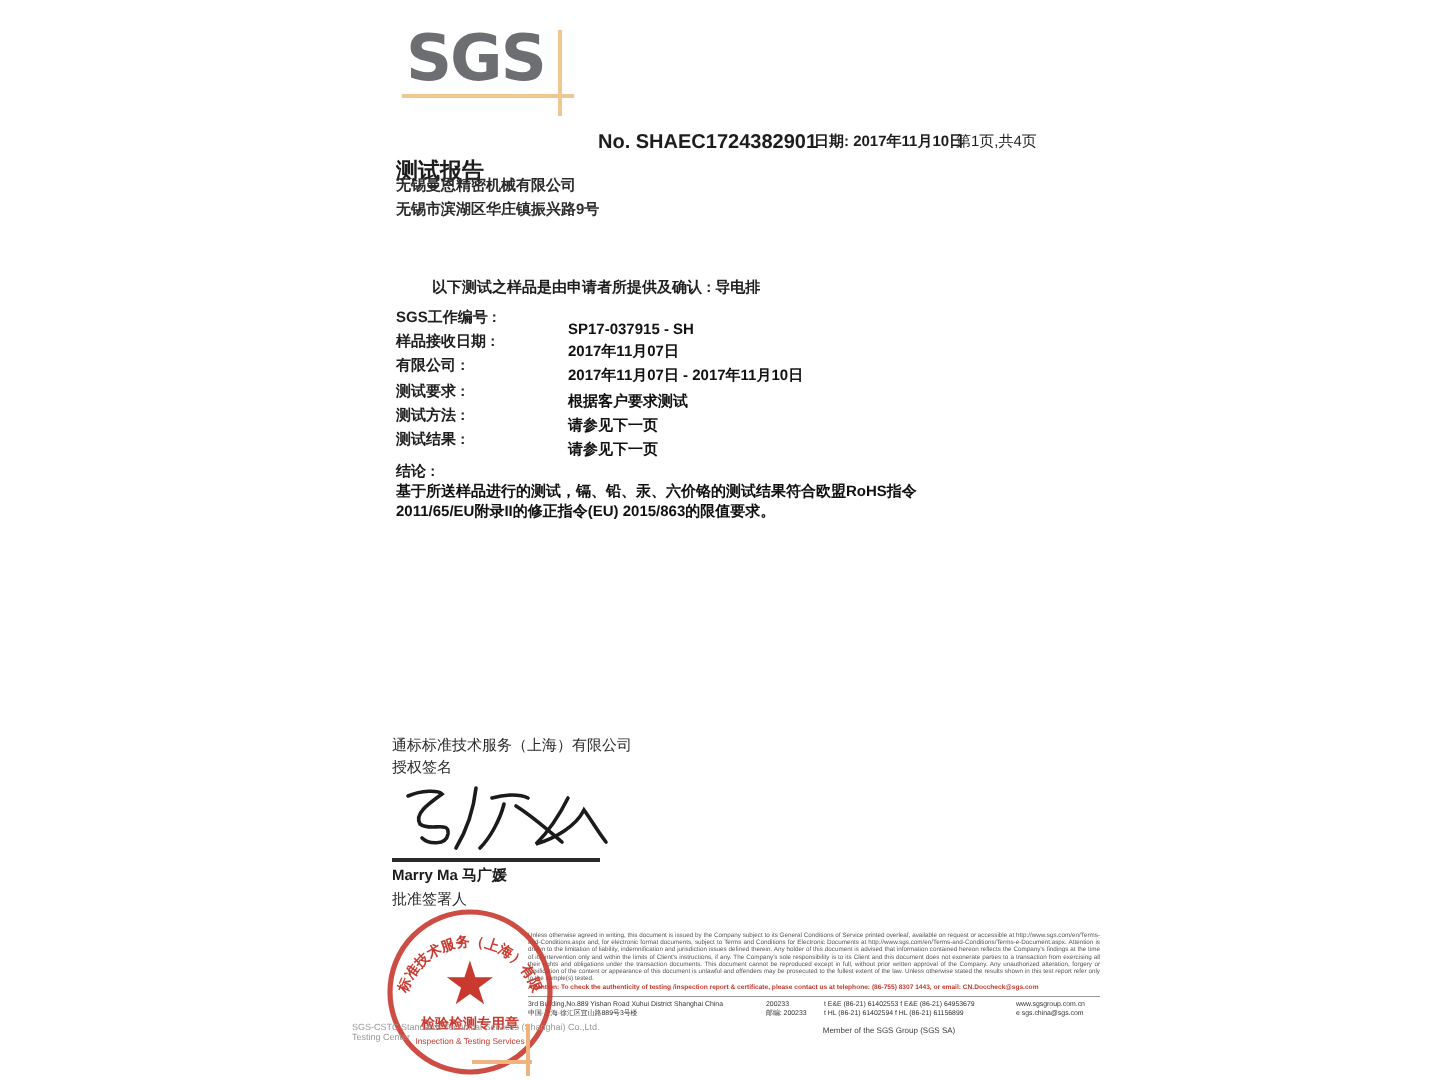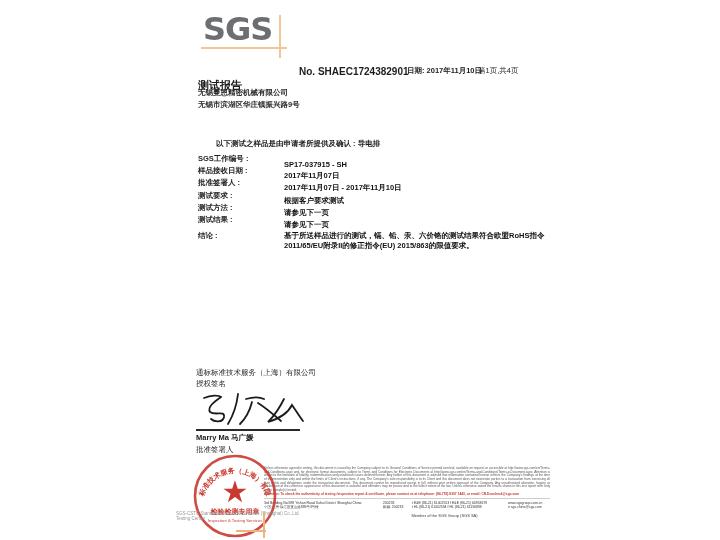--- a/index.html
+++ b/index.html
@@ -19,21 +19,21 @@
   
   .applicant-name{left:198px;top:88px;font-size:7.5px;font-weight:600;color:#2c2c2c;}
   .applicant-address{left:198px;top:100px;font-size:7.5px;font-weight:600;color:#2c2c2c;}
   .sample-intro{left:198px;top:139px;font-size:7.5px;font-weight:bold;color:#1f1f1f;padding-left:18px;}
   
   .info-rows{left:198px;top:153px;width:352px;}
   .info-row{display:flex;height:12.2px;align-items:center;}
   .info-label{width:86px;font-size:7.5px;font-weight:600;color:#1f1f1f;flex:none;}
   .info-value{font-size:7.5px;font-weight:bold;color:#111;margin-top:10px;}
   
-  .conclusion{left:198px;top:231px;width:354px;display:flex;}
+  .conclusion{left:198px;top:231px;width:354px;display:flex;flex-direction:column;}
   .conclusion .info-label{width:86px;}
   .conclusion-text{width:266px;font-size:7.5px;font-weight:bold;color:#111;line-height:10px;}
   
   .sign-company{left:196px;top:368px;font-size:7.5px;color:#2a2a2a;}
   .sign-auth{left:196px;top:379px;font-size:7.5px;color:#2a2a2a;}
   .sign-svg{left:196px;top:389px;}
   .sign-line{left:196px;top:429px;width:104px;height:2px;background:#2a2a2a;}
   .signer-name{left:196px;top:433px;font-size:7.5px;font-weight:bold;color:#1c1c1c;}
   .signer-title{left:196px;top:445px;font-size:7.5px;color:#2a2a2a;}
   
@@ -78,21 +78,21 @@
   <div class="abs info-rows">
     <div class="info-row">
       <span class="info-label">SGS工作编号 :</span>
       <span class="info-value">SP17-037915 - SH</span>
     </div>
     <div class="info-row">
       <span class="info-label">样品接收日期 :</span>
       <span class="info-value">2017年11月07日</span>
     </div>
     <div class="info-row">
-      <span class="info-label">批准签署人 :</span>
+      <span class="info-label">有限公司 :</span>
       <span class="info-value">2017年11月07日 - 2017年11月10日</span>
     </div>
     <div class="info-row">
       <span class="info-label">测试要求 :</span>
       <span class="info-value">根据客户要求测试</span>
     </div>
     <div class="info-row">
       <span class="info-label">测试方法 :</span>
       <span class="info-value">请参见下一页</span>
     </div>

